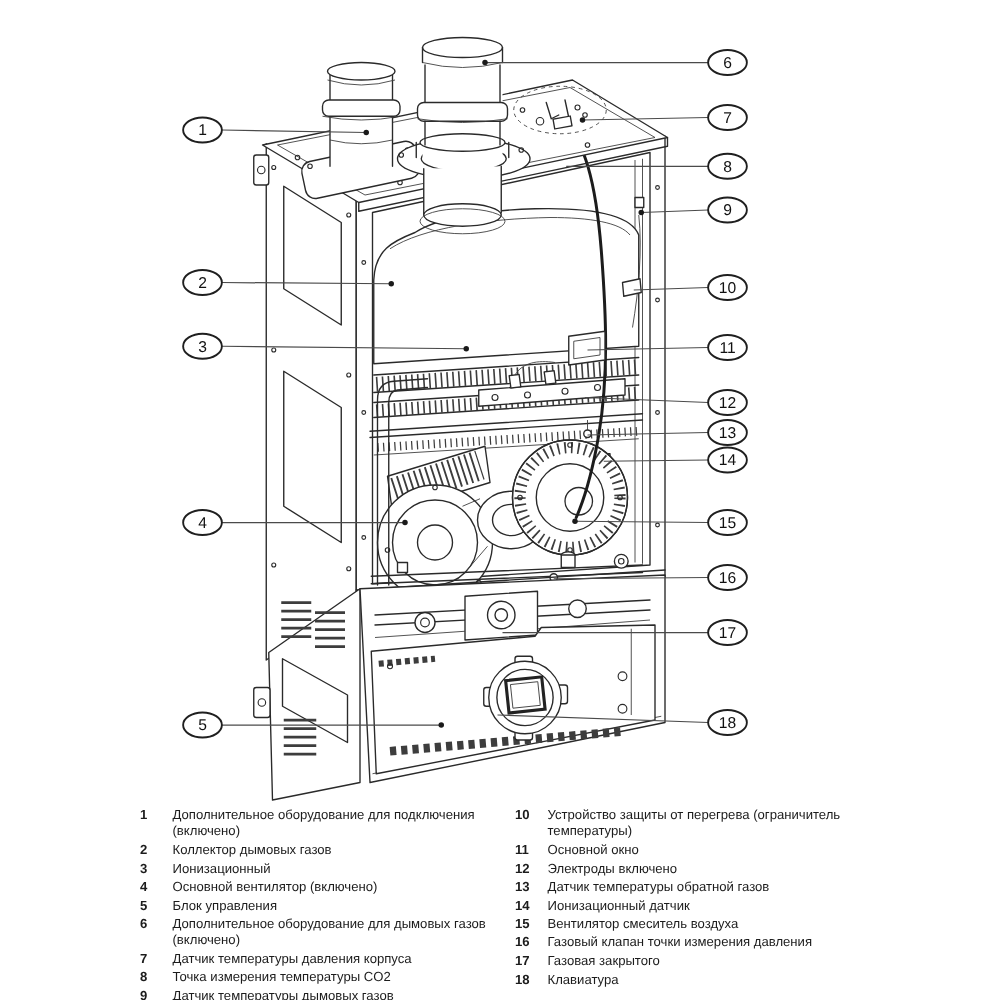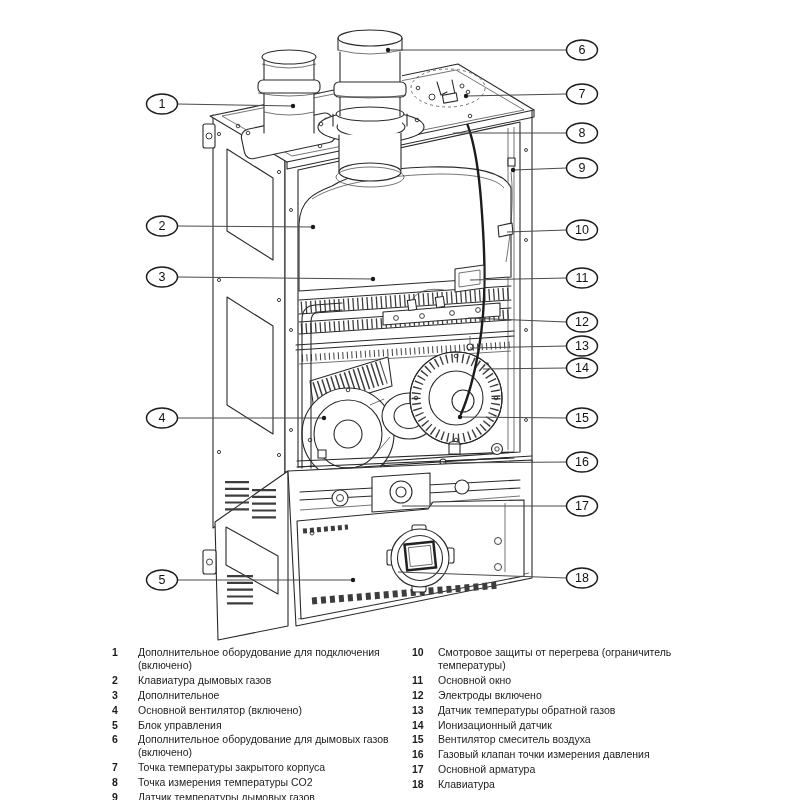--- a/index.html
+++ b/index.html
@@ -370,55 +370,55 @@
   </svg>
 
   <div id="legend">
     <div class="lcol" id="legend-col-left">
         <div class="lrow">
           <span class="lnum">1</span>
           <span class="ltext">Дополнительное оборудование для подключения (включено)</span>
         </div>
         <div class="lrow">
           <span class="lnum">2</span>
-          <span class="ltext">Клавиатура дымовых газов</span>
+          <span class="ltext">Коллектор дымовых газов</span>
         </div>
         <div class="lrow">
           <span class="lnum">3</span>
-          <span class="ltext">Дополнительное</span>
+          <span class="ltext">Ионизационный</span>
         </div>
         <div class="lrow">
           <span class="lnum">4</span>
           <span class="ltext">Основной вентилятор (включено)</span>
         </div>
         <div class="lrow">
           <span class="lnum">5</span>
           <span class="ltext">Блок управления</span>
         </div>
         <div class="lrow">
           <span class="lnum">6</span>
           <span class="ltext">Дополнительное оборудование для дымовых газов (включено)</span>
         </div>
         <div class="lrow">
           <span class="lnum">7</span>
-          <span class="ltext">Точка температуры закрытого корпуса</span>
+          <span class="ltext">Датчик температуры давления корпуса</span>
         </div>
         <div class="lrow">
           <span class="lnum">8</span>
           <span class="ltext">Точка измерения температуры CO2</span>
         </div>
         <div class="lrow">
           <span class="lnum">9</span>
           <span class="ltext">Датчик температуры дымовых газов</span>
         </div>
       </div>
     <div class="lcol" id="legend-col-right">
         <div class="lrow">
           <span class="lnum">10</span>
-          <span class="ltext">Смотровое защиты от перегрева (ограничитель температуры)</span>
+          <span class="ltext">Устройство защиты от перегрева (ограничитель температуры)</span>
         </div>
         <div class="lrow">
           <span class="lnum">11</span>
           <span class="ltext">Основной окно</span>
         </div>
         <div class="lrow">
           <span class="lnum">12</span>
           <span class="ltext">Электроды включено</span>
         </div>
         <div class="lrow">
@@ -432,21 +432,21 @@
         <div class="lrow">
           <span class="lnum">15</span>
           <span class="ltext">Вентилятор смеситель воздуха</span>
         </div>
         <div class="lrow">
           <span class="lnum">16</span>
           <span class="ltext">Газовый клапан точки измерения давления</span>
         </div>
         <div class="lrow">
           <span class="lnum">17</span>
-          <span class="ltext">Основной арматура</span>
+          <span class="ltext">Газовая закрытого</span>
         </div>
         <div class="lrow">
           <span class="lnum">18</span>
           <span class="ltext">Клавиатура</span>
         </div>
       </div>
   </div>
 
 </div>
 

